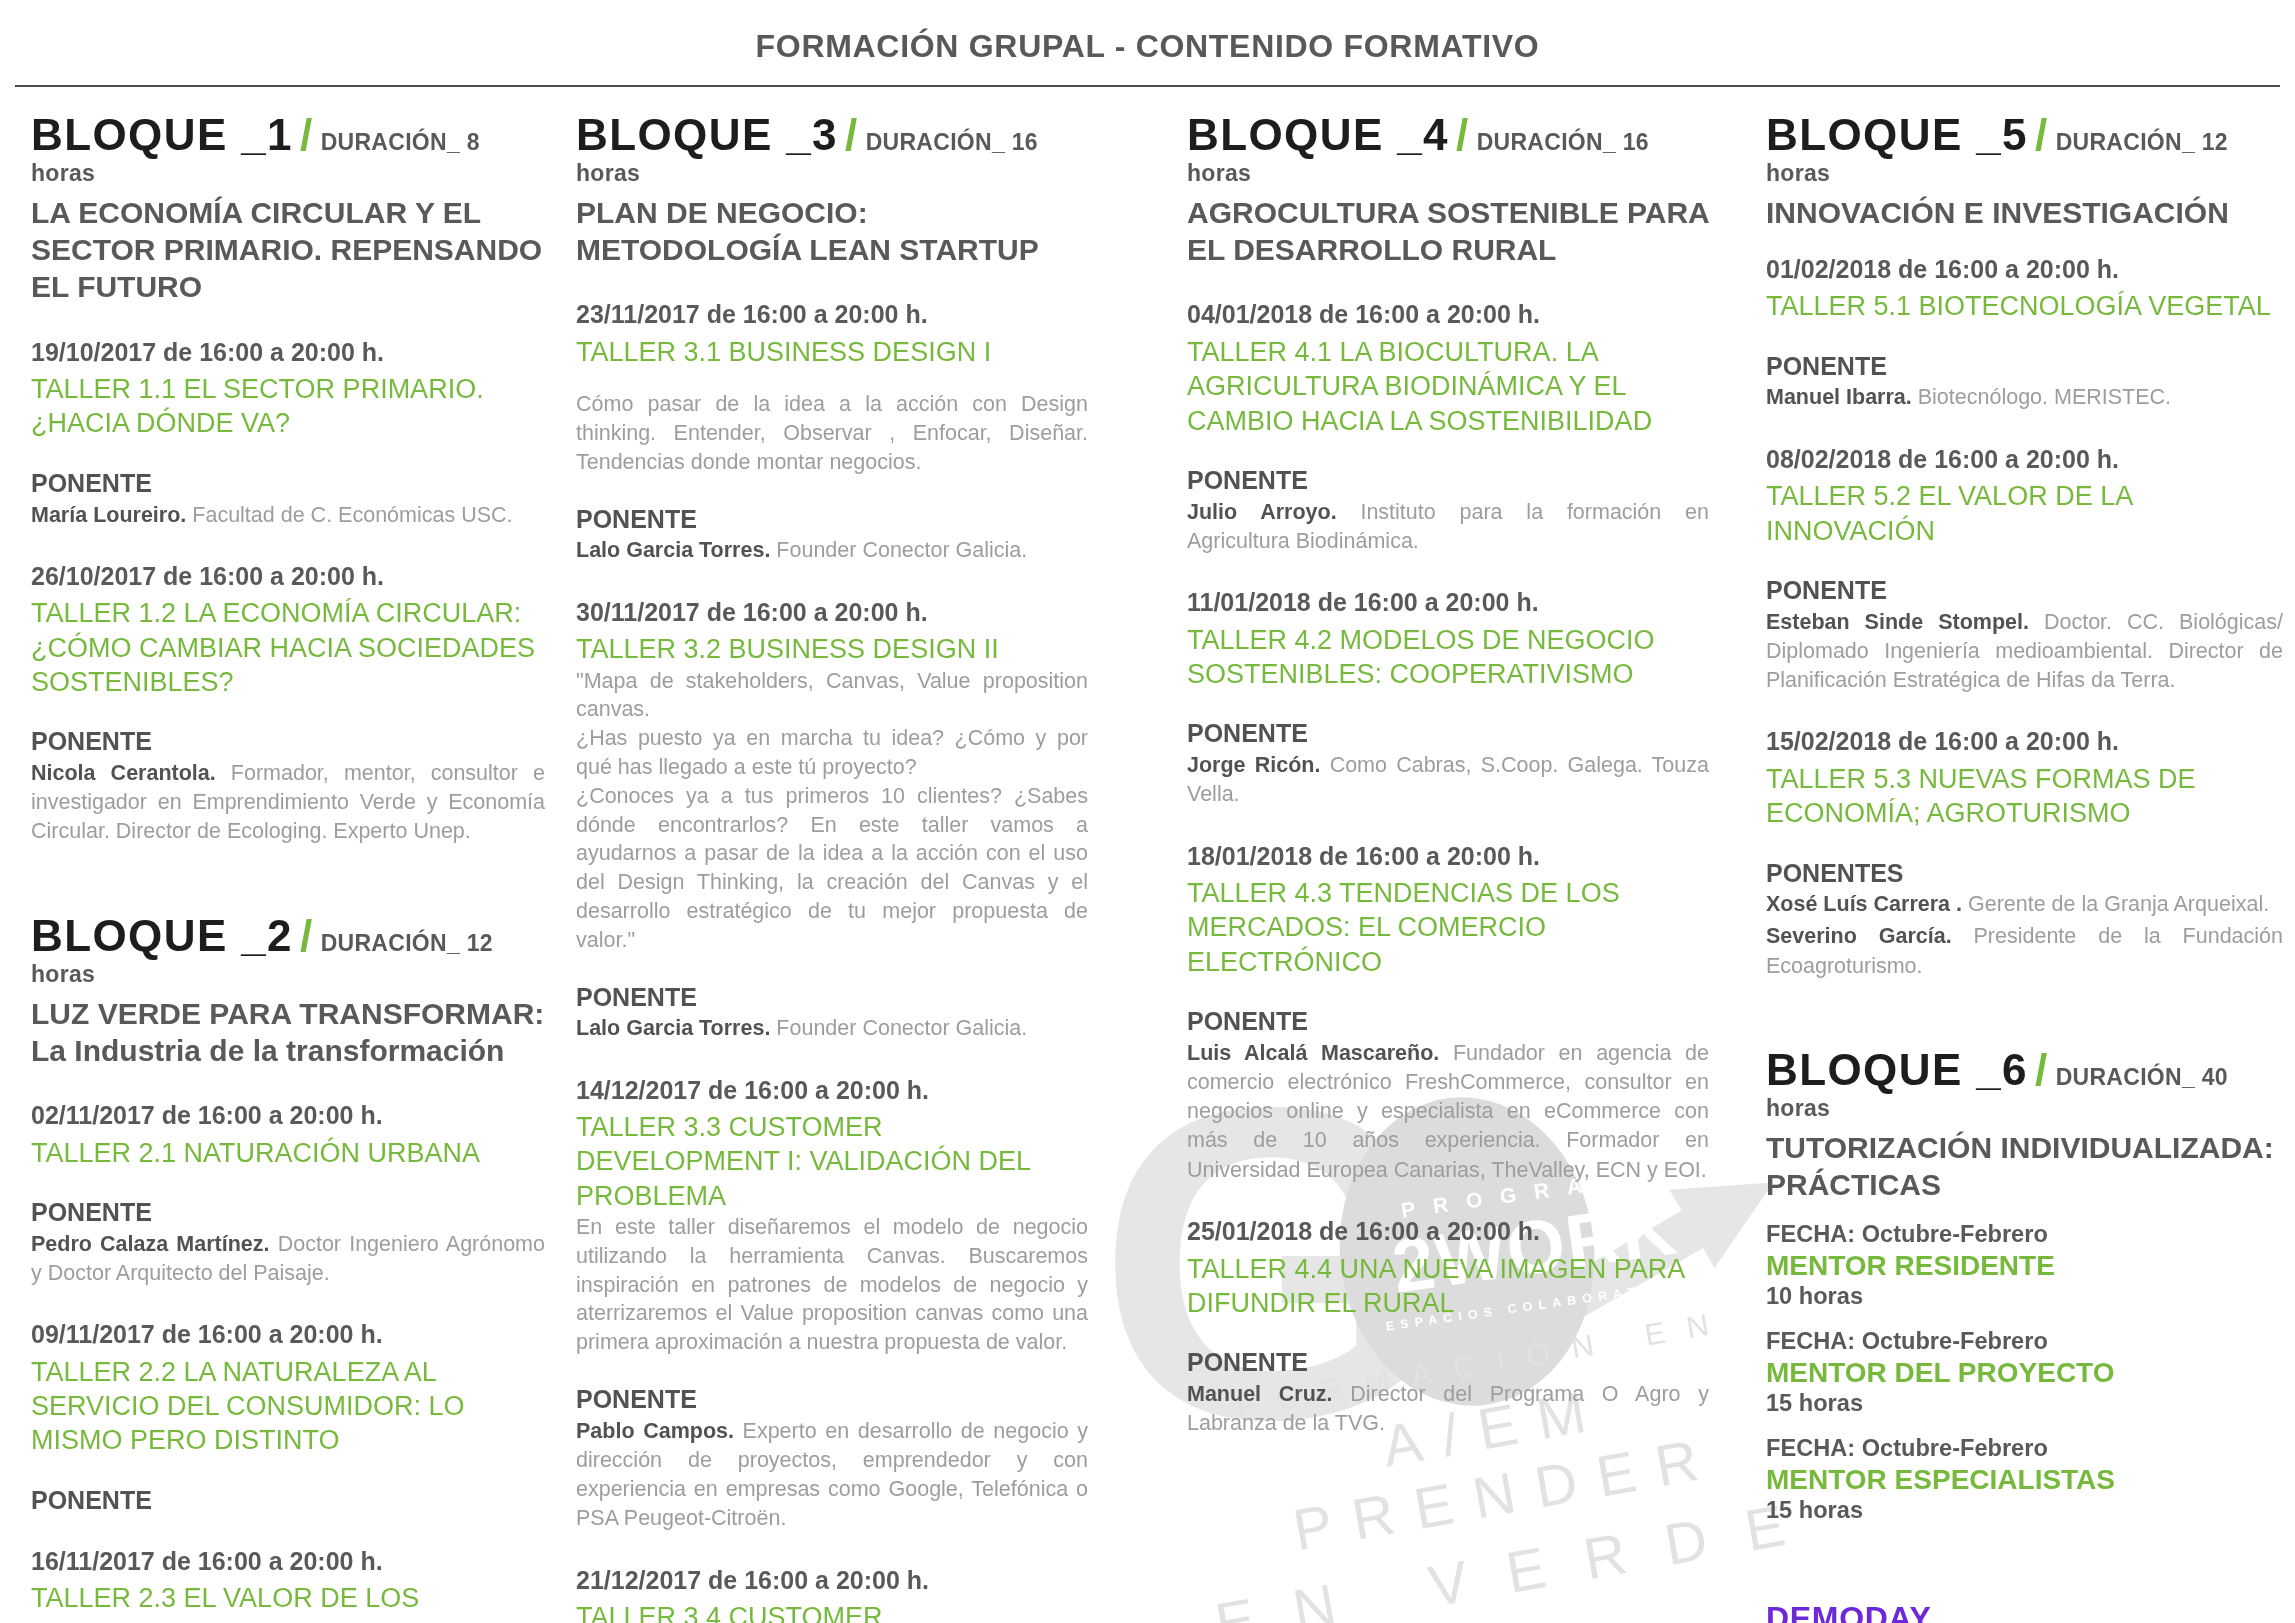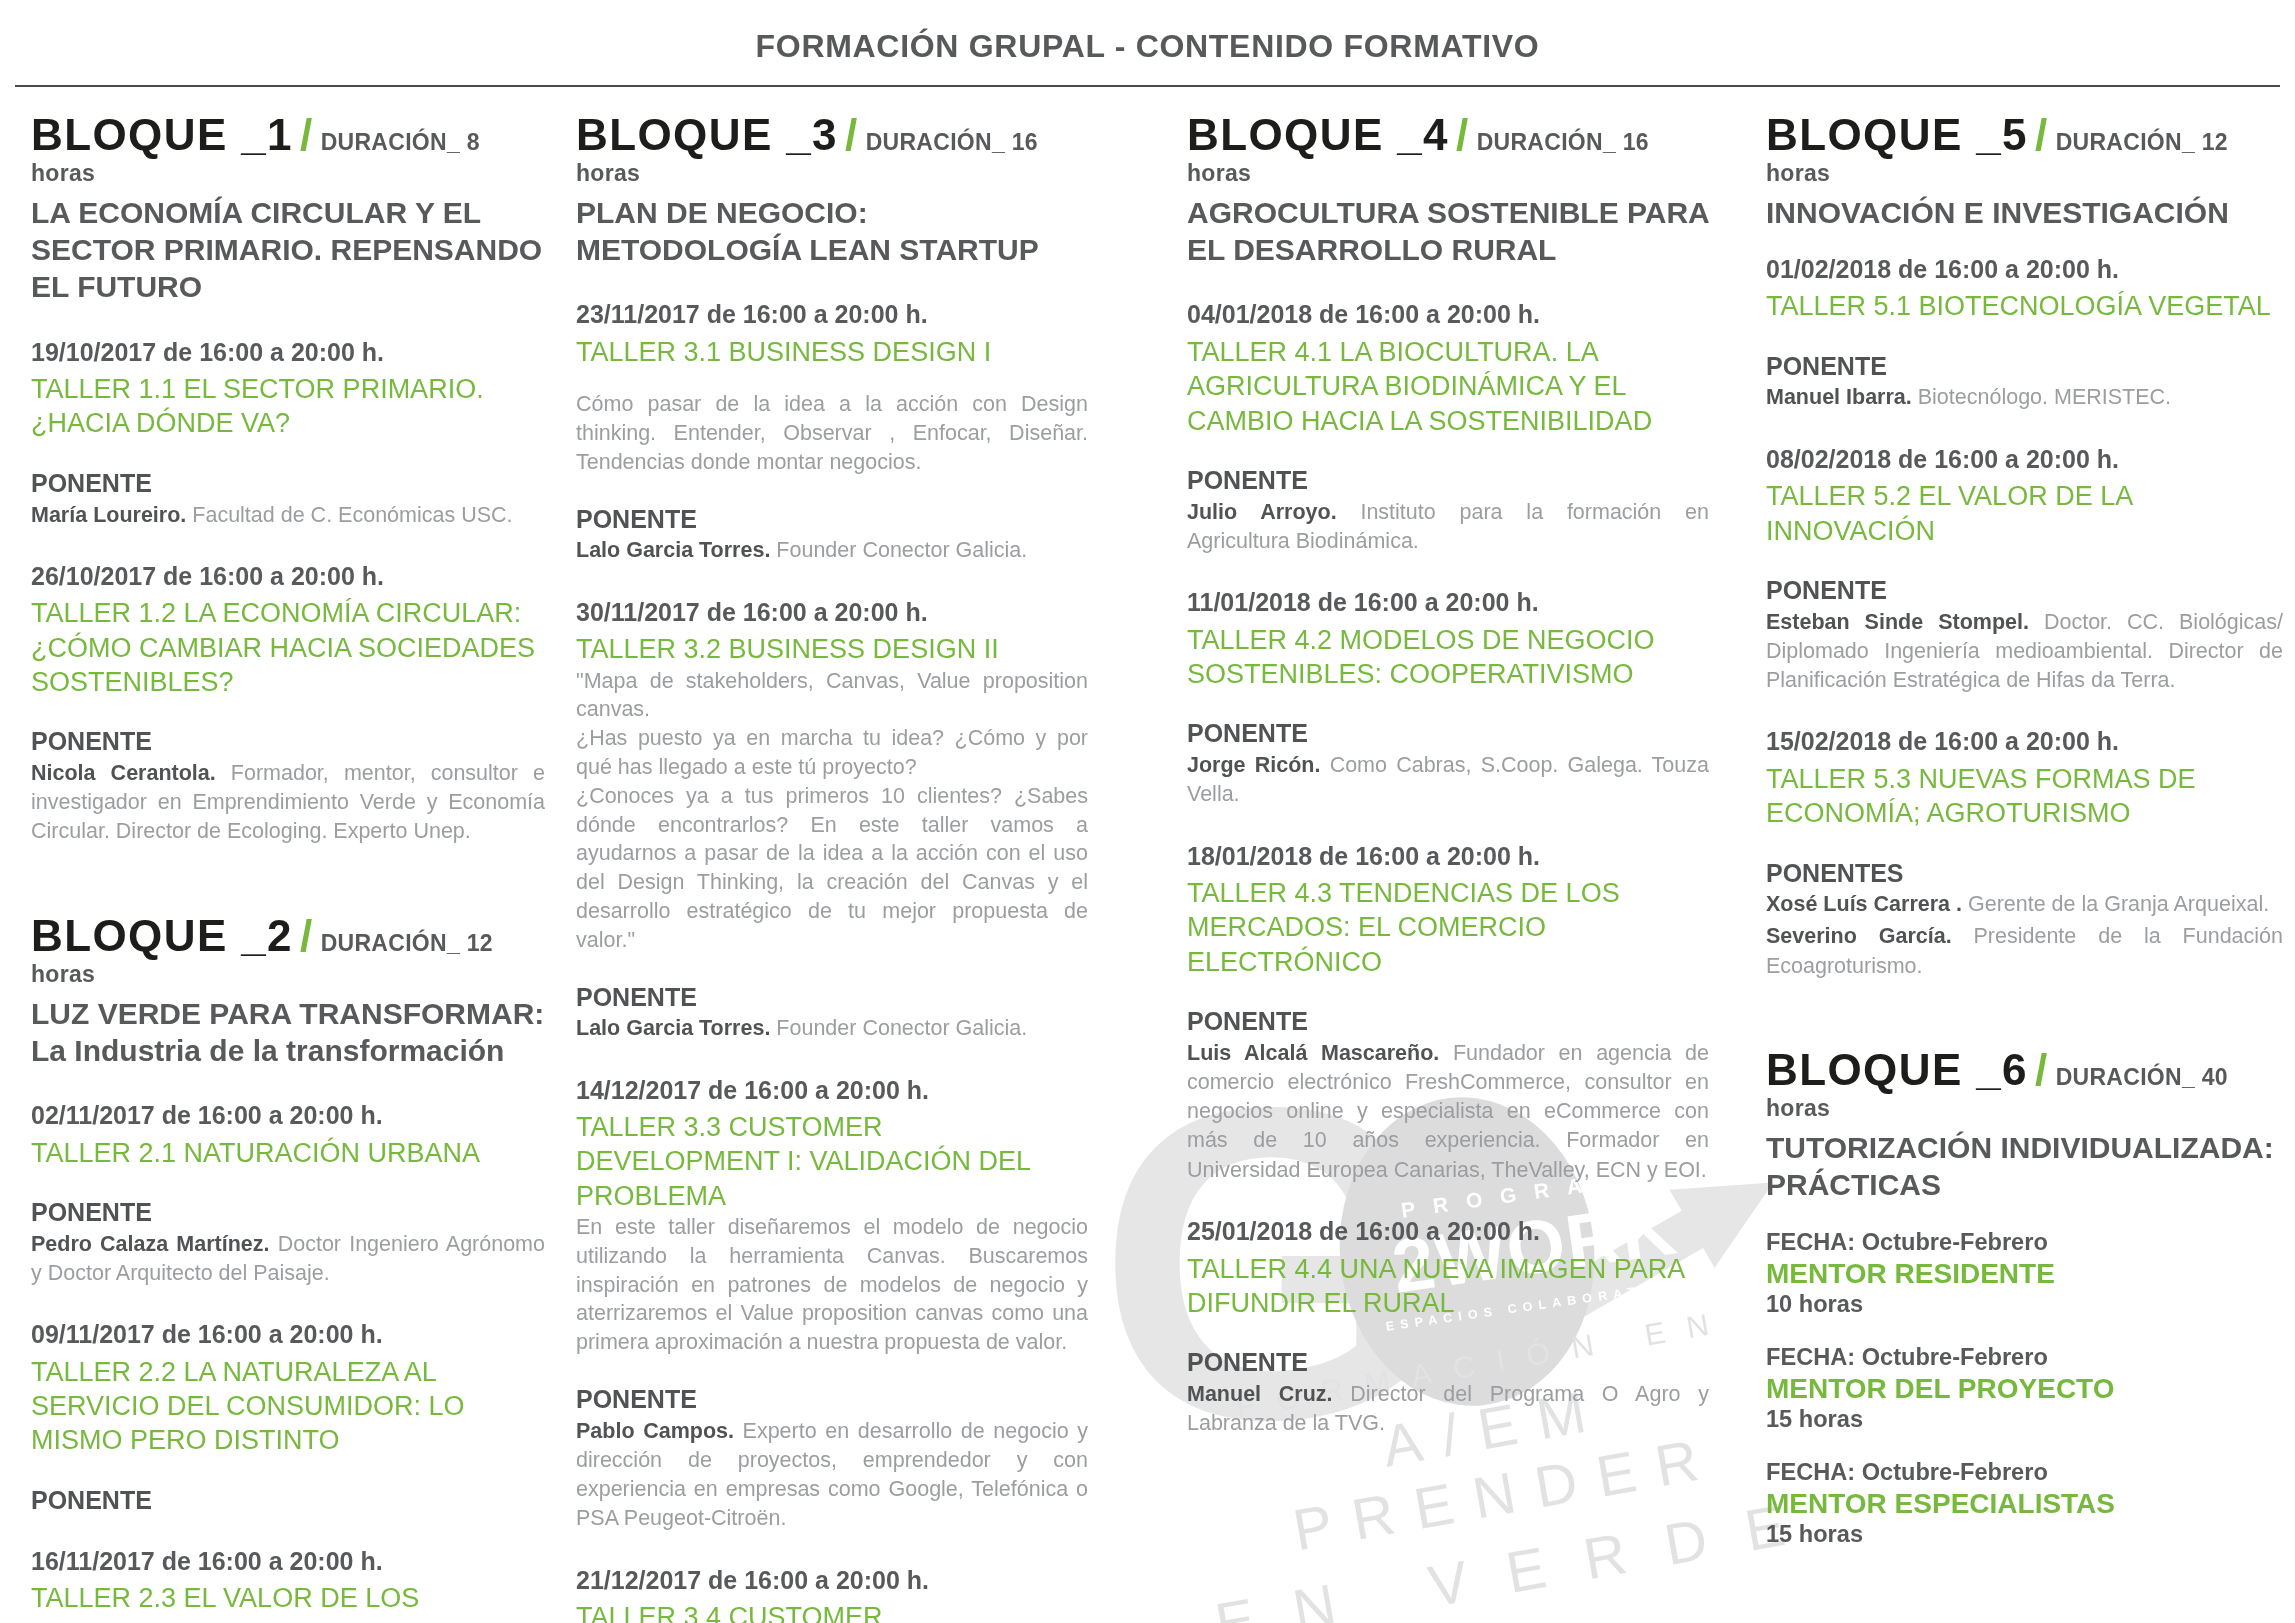--- a/index.html
+++ b/index.html
@@ -26,21 +26,21 @@
 
   .session{margin-top:32px;}
   .date{font-size:25px;font-weight:700;color:#58595b;}
   .taller{font-size:27px;font-weight:400;color:#76b93c;line-height:1.27;margin-top:5.6px;}
   .desc{font-size:21.5px;color:#9b9da0;line-height:1.34;text-align:justify;white-space:pre-line;}
   .desc.gap{margin-top:21px;}
   .pon-label{font-size:25px;font-weight:700;color:#515254;margin-top:28px;}
   .pon{font-size:21.5px;color:#9b9da0;line-height:1.36;text-align:justify;margin-top:2.8px;}
   .pon b{color:#515254;font-weight:700;}
 
-  .b6-entry{margin-top:26px;}
+  .b6-entry{margin-top:18px;}
   .fecha{font-size:23.6px;font-weight:700;color:#58595b;}
   .mentor{font-size:28px;font-weight:700;color:#76b93c;line-height:1.25;}
   .horas{font-size:23.6px;font-weight:700;color:#58595b;}
   .demoday-title{font-size:32px;font-weight:700;color:#6d28d9;letter-spacing:0.7px;margin-top:76px;}
 
   
   #watermark{position:absolute;left:1083px;top:1069px;width:763px;height:555px;z-index:1;}
   .wm-g{position:absolute;left:14px;top:-28px;font-size:444px;font-weight:700;color:#e6e6e6;line-height:1;}
   .wm-arrow{position:absolute;left:298px;top:42px;}
   .wm-ellipse{position:absolute;left:257px;top:28px;width:254px;height:309px;background:#dcdcdc;

